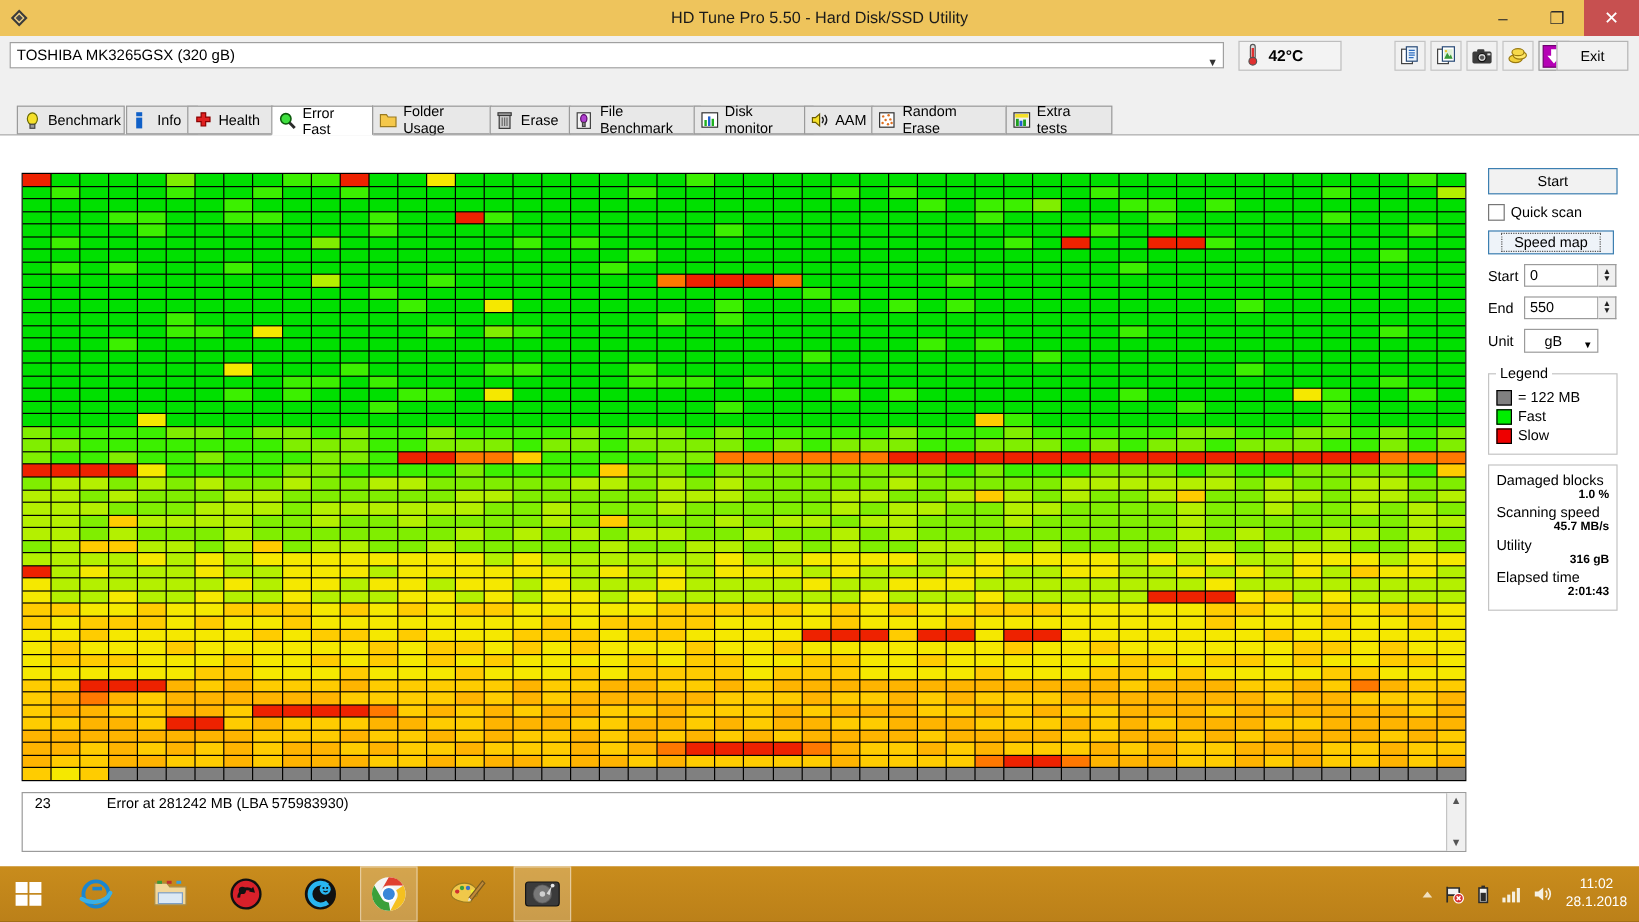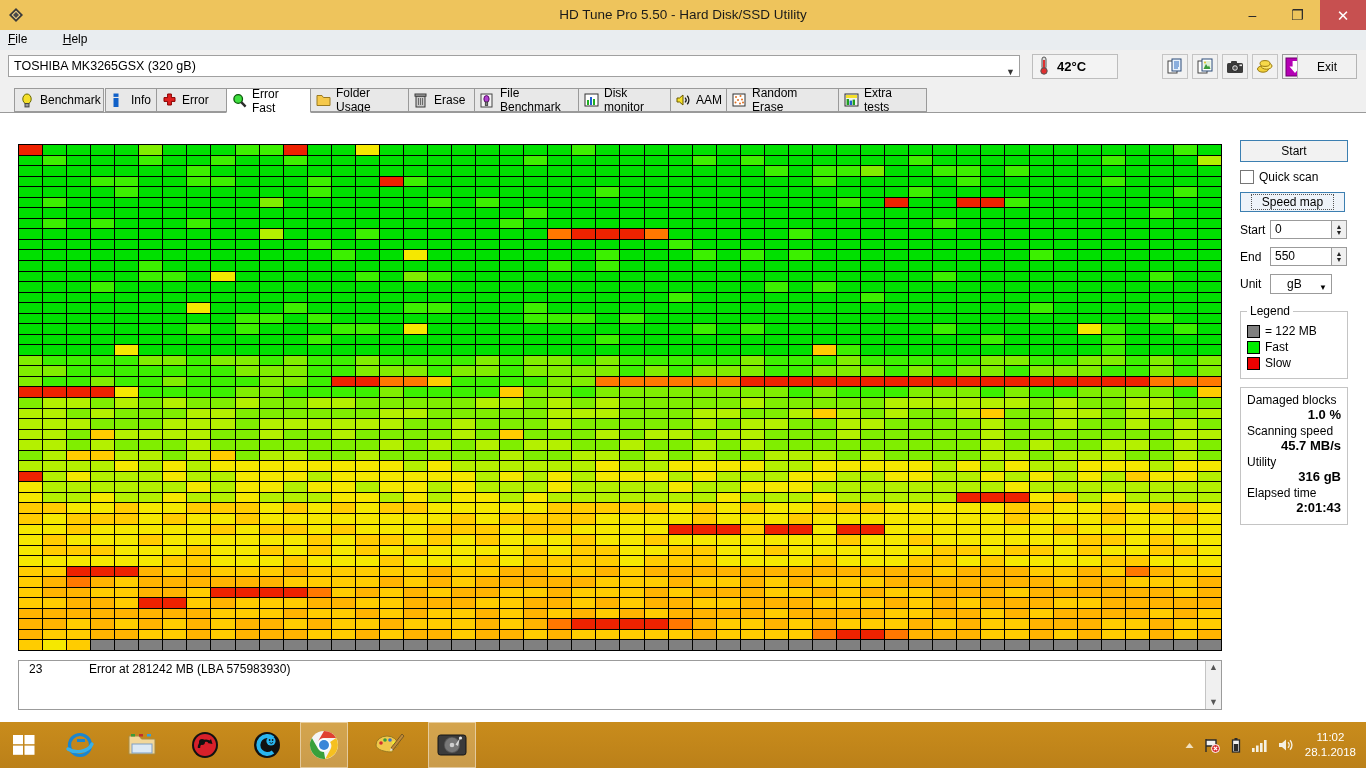--- a/index.html
+++ b/index.html
@@ -107,21 +107,21 @@
   }
   #unitsel .arrow{position:absolute;right:4px;top:4px;font-size:8px;}
   fieldset.grp{
     margin:10px 0 0 0;padding:4px 6px 6px 6px;border:1px solid #c4c4c4;width:108px;box-sizing:border-box;
   }
   fieldset.grp legend{font-size:12px;padding:0 3px;}
   .lgrow{display:flex;align-items:center;font-size:12px;margin:2px 0;}
   .sw{width:11px;height:11px;border:1px solid #000;margin-right:5px;display:inline-block;}
   #stats{margin-top:8px;border:1px solid #c4c4c4;width:108px;box-sizing:border-box;padding:5px 6px 7px 6px;}
   #stats .k{font-size:12px;}
-  #stats .v{font-size:13px;font-weight:bold;text-align:right;margin-bottom:2px;}
+  #stats .v{font-size:10px;font-weight:bold;text-align:right;margin-bottom:2px;}
 
   
   #errlist{
     position:absolute;left:18px;top:547px;width:1204px;height:50px;
     background:#fff;border:1px solid #9b9b9b;box-sizing:border-box;
   }
   .errrow{height:17px;line-height:17px;font-size:12px;display:flex;padding-left:10px;}
   .errrow .n{width:60px;}
   #errsb{
     position:absolute;right:0;top:0;width:16px;height:48px;background:#f0f0f0;
@@ -159,24 +159,20 @@
       </div>
       <div class="winbtn">
         <span class="gl">❐</span>
       </div>
       <div class="winbtn close">
         <span class="gl">✕</span>
       </div>
     </div>
   </div>
 
-  <div id="menubar">
-    <span><u>F</u><span>ile</span></span>
-    <span><u>H</u>elp</span>
-  </div>
 
   <div id="toolbar">
     <div id="drivebox">
       <span>TOSHIBA MK3265GSX (320 gB)</span>
       <span class="arrow">▼</span>
     </div>
 
     <div id="tempbox">
       <span class="thermo">
         <svg width="12" height="20" viewBox="0 0 12 20">
@@ -249,21 +245,21 @@
         <span class="ti"><svg width="10" height="15" viewBox="0 0 10 15">
             <rect x="2.5" y="5" width="5" height="9" fill="#1060c8"></rect>
             <rect x="2.5" y="0.5" width="5" height="3.4" fill="#1060c8"></rect>
           </svg></span>
         <span>Info</span>
       </div>
       <div class="tab" style="left: 156px; width: 72px;">
         <span class="ti"><svg width="15" height="15" viewBox="0 0 15 15">
             <path d="M5.6 1 h3.8 v3.6 H13 v3.8 H9.4 V12 H5.6 V8.4 H2 V4.6 h3.6 z" fill="#e02020" stroke="#8a0000"></path>
           </svg></span>
-        <span>Error</span>
+        <span>Health</span>
       </div>
       <div class="tab active" style="left: 226px; width: 85px;">
         <span class="ti"><svg width="15" height="15" viewBox="0 0 15 15">
             <circle cx="6.2" cy="6" r="4.3" fill="#3fe03f" stroke="#0a5a0a" stroke-width="1.3"></circle>
             <line x1="9.3" y1="9.2" x2="13.6" y2="13.6" stroke="#2b2b2b" stroke-width="2.4"></line>
           </svg></span>
         <span>Error Fast</span>
       </div>
       <div class="tab" style="left: 310px; width: 100px;">
         <span class="ti"><svg width="15" height="14" viewBox="0 0 15 14">

